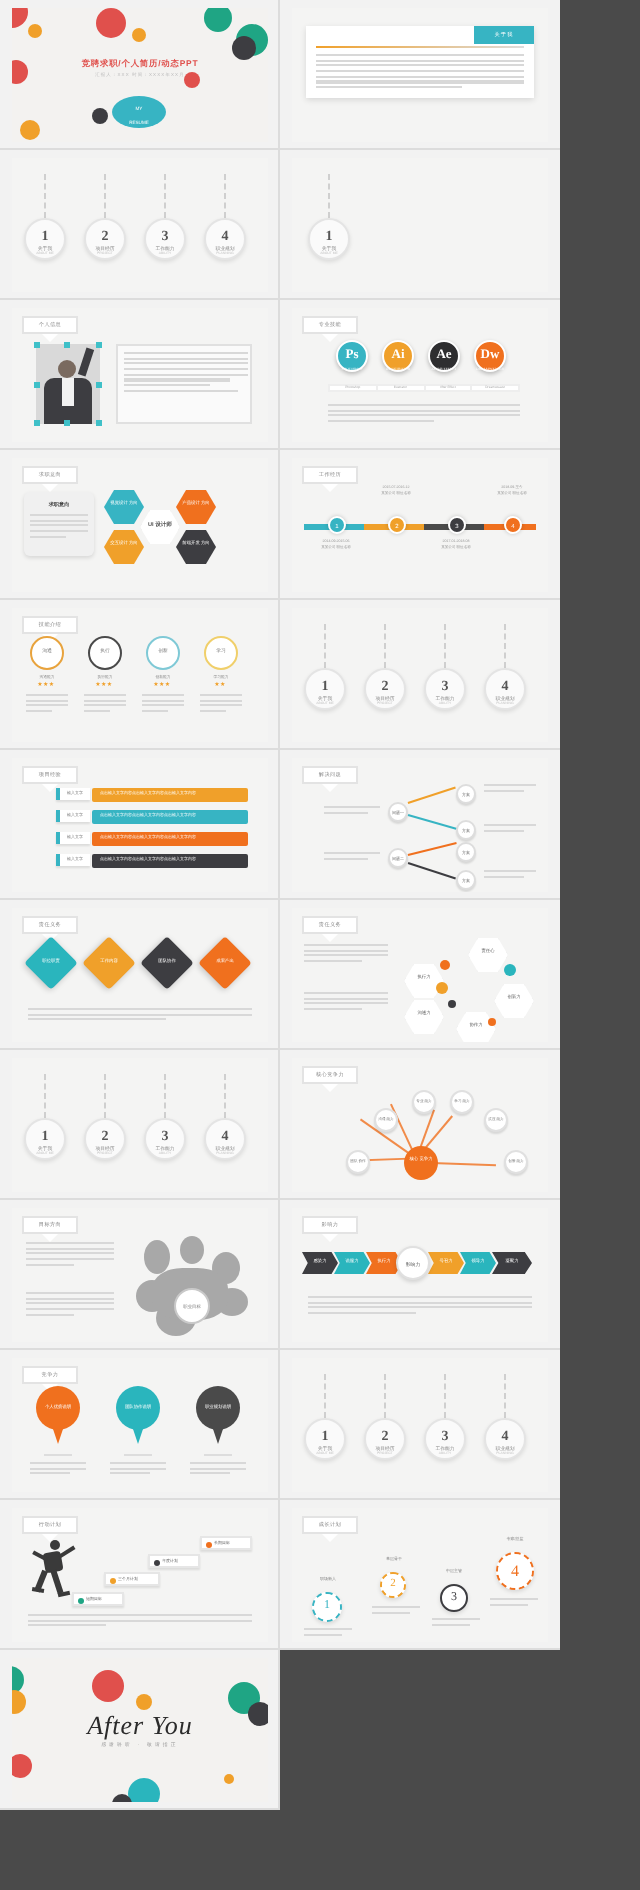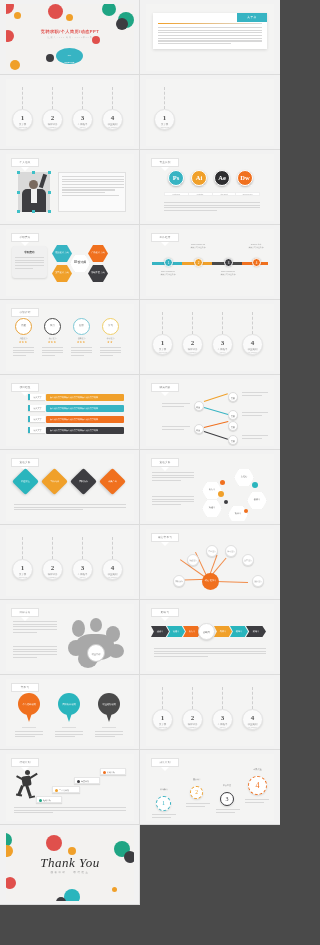--- a/index.html
+++ b/index.html
@@ -767,21 +767,21 @@
         <div class="dot" style="left:-8px;top:4px;width:14px;height:14px;background:#1fa584;"></div>
         <div class="dot" style="left:-5px;top:16px;width:12px;height:12px;background:#f0a02a;"></div>
         <div class="dot" style="left:40px;top:6px;width:16px;height:16px;background:#e0504c;"></div>
         <div class="dot" style="left:62px;top:18px;width:8px;height:8px;background:#f0a02a;"></div>
         <div class="dot" style="left:108px;top:12px;width:16px;height:16px;background:#1fa584;"></div>
         <div class="dot" style="left:118px;top:22px;width:12px;height:12px;background:#3d3d41;"></div>
         <div class="dot" style="left:-2px;top:48px;width:12px;height:12px;background:#e0504c;"></div>
         <div class="dot" style="left:58px;top:60px;width:16px;height:16px;background:#2ab5bd;"></div>
         <div class="dot" style="left:50px;top:68px;width:10px;height:10px;background:#3d3d41;"></div>
         <div class="dot" style="left:106px;top:58px;width:5px;height:5px;background:#f0a02a;"></div>
-        <div class="ty">Thank You</div>
+        <div class="ty">After You</div>
         <div class="tysub">感谢聆听 · 敬请指正</div>
       </div>
     </div>
     <div class="cell last dark" style="height:80px;"></div>
   </div>
 
   </div>
 </div>
 
 </body></html>

